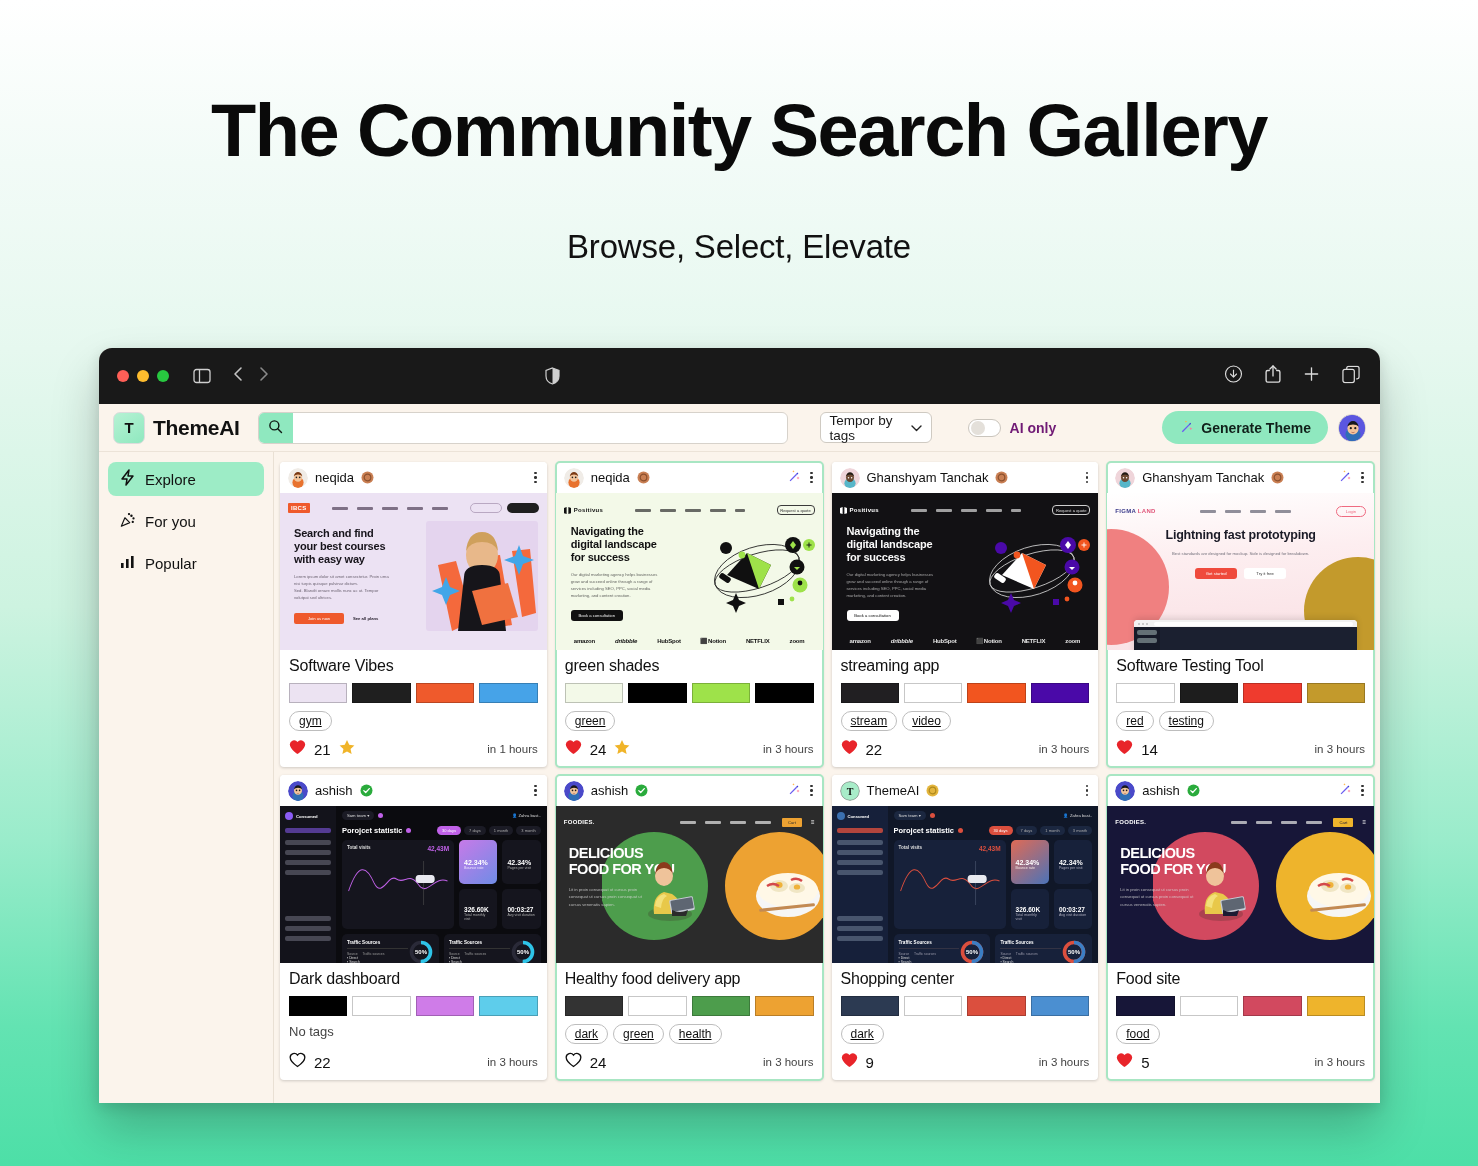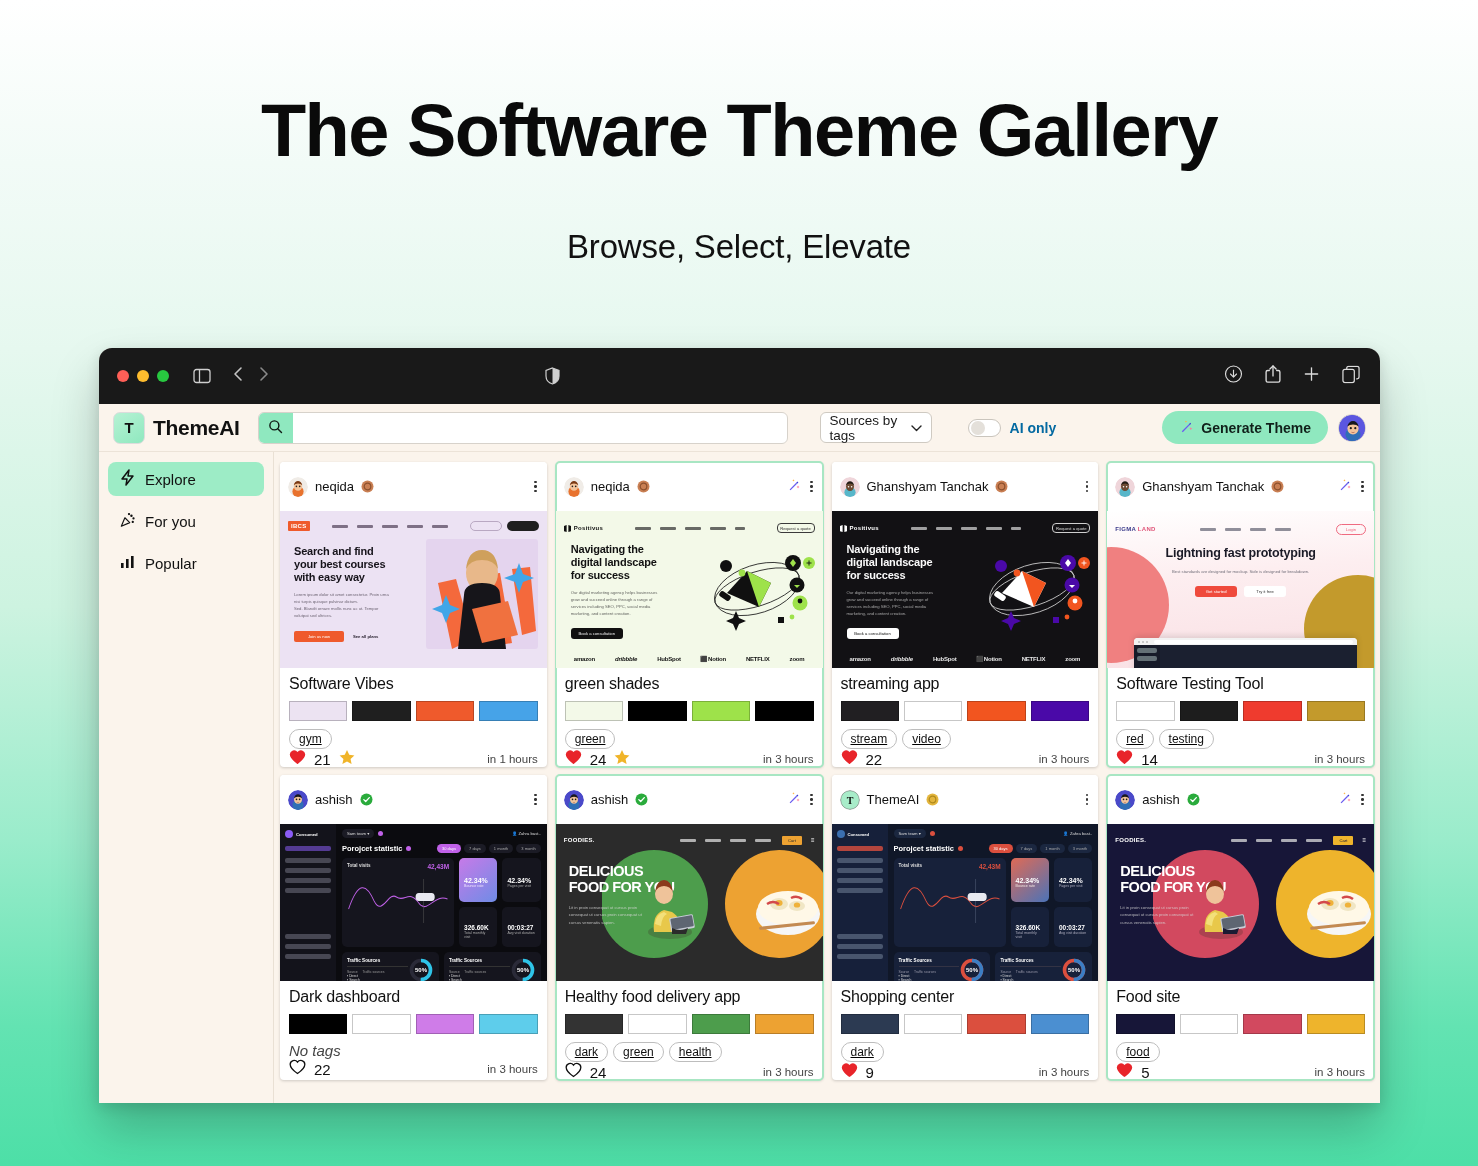--- a/index.html
+++ b/index.html
@@ -164,21 +164,21 @@
     border: 1px solid #cac5bd;
     border-radius: 10px;
     position: relative;
     cursor: pointer;
   }
   .toggle-knob {
     position: absolute; left: 2px; top: 1.5px;
     width: 14px; height: 14px; border-radius: 50%;
     background: #e4e0da;
   }
-  .toggle-label { font-size: 14px; font-weight: 600; color: #0369a1; }
+  .toggle-label { font-size: 14px; font-weight: 600; color: #701a75; }
 
   .header-right {
     margin-left: auto;
     display: flex; align-items: center; gap: 10px;
   }
   .gen-btn {
     height: 33px;
     padding: 0 17px;
     background: #8fe8bf;
     border: none;
@@ -233,21 +233,21 @@
     background: #fff;
     border-radius: 4px;
     overflow: hidden;
     box-shadow: 0 1px 3px rgba(0,0,0,0.18);
     display: flex; flex-direction: column;
     height: 305px;
   }
   .card.hl { outline: 2px solid #a8e6c3; outline-offset: -1px; }
 
   .card-head {
-    height: 49px;
+    height: 31px;
     display: flex; align-items: center;
     padding: 4px 8px;
     gap: 7px;
     background: #fff;
     flex-shrink: 0;
   }
   .c-avatar {
     width: 20px; height: 20px; border-radius: 50%;
     overflow: hidden; flex-shrink: 0;
     position: relative;
@@ -272,21 +272,21 @@
   .tags { display: flex; gap: 5px; margin-bottom: auto; flex-wrap: nowrap; overflow: hidden; text-decoration: underline; }
   .tag {
     border: 1px solid #bdbdbd;
     border-radius: 11px;
     padding: 2px 9px;
     font-size: 12px;
     color: #111;
     background: #fff;
     white-space: nowrap;
   }
-  .no-tags { font-size: 15px; font-style: italic; color: #444; margin-bottom: auto; }
+  .no-tags { font-size: 13px; color: #444; margin-bottom: auto; }
   .c-stats { display: flex; align-items: center; gap: 8px; padding-bottom: 8px; }
   .likes { font-size: 15px; color: #111; }
   .when { margin-left: auto; font-size: 11.5px; color: #444; }
   .mini-nav { position: absolute; top: 0; left: 0; right: 0; height: 22px; display: flex; align-items: center; padding: 0 8px; gap: 5px; }
   .mini-logo { font-size: 6px; font-weight: 700; letter-spacing: 0.3px; }
   .mini-links { display: flex; gap: 9px; margin: 0 auto; }
   .mini-link { width: 16px; height: 3px; border-radius: 1px; opacity: 0.75; }
   .mini-pill { width: 32px; height: 9px; border-radius: 5px; }
   .mini-h { font-size: 11px; font-weight: 700; line-height: 1.18; letter-spacing: -0.2px; }
   .mini-p { font-size: 4.2px; line-height: 1.7; opacity: 0.8; }
@@ -296,21 +296,21 @@
 
   
   .dash-side { position: absolute; left: 0; top: 0; bottom: 0; width: 56px; }
   .dash-row { height: 5px; border-radius: 2px; opacity: 0.6; }
   .card-box { border-radius: 5px; }
 </style>
 </head>
 <body>
 
 <div class="hero">
-  <h1 class="hero-title">The Software Theme Gallery</h1>
+  <h1 class="hero-title">The Community Search Gallery</h1>
   <div class="hero-sub">Browse, Select, Elevate</div>
 </div>
 
 <div class="browser">
 
   <div class="chrome">
     <div class="lights">
       <span class="light l-red"></span>
       <span class="light l-yellow"></span>
       <span class="light l-green"></span>
@@ -385,21 +385,21 @@
         <span>
           <svg width="15" height="15" viewBox="0 0 16 16" fill="none" stroke="#0f1a14" stroke-width="1.5" stroke-linecap="round">
               <circle cx="6.8" cy="6.8" r="4.8"></circle>
               <line x1="10.4" y1="10.4" x2="14.4" y2="14.4"></line>
             </svg>
         </span>
       </button>
     </div>
 
     <div class="filter-btn">
-      <span>Sources by tags</span>
+      <span>Tempor by tags</span>
       <span>
         <svg width="11" height="8" viewBox="0 0 11 8" fill="none" stroke="#222" stroke-width="1.4" stroke-linecap="round" stroke-linejoin="round">
             <polyline points="1,2 5.5,6.4 10,2"></polyline>
           </svg>
       </span>
     </div>
 
     <div class="toggle-wrap">
       <div class="toggle">
         <div class="toggle-knob"></div>

